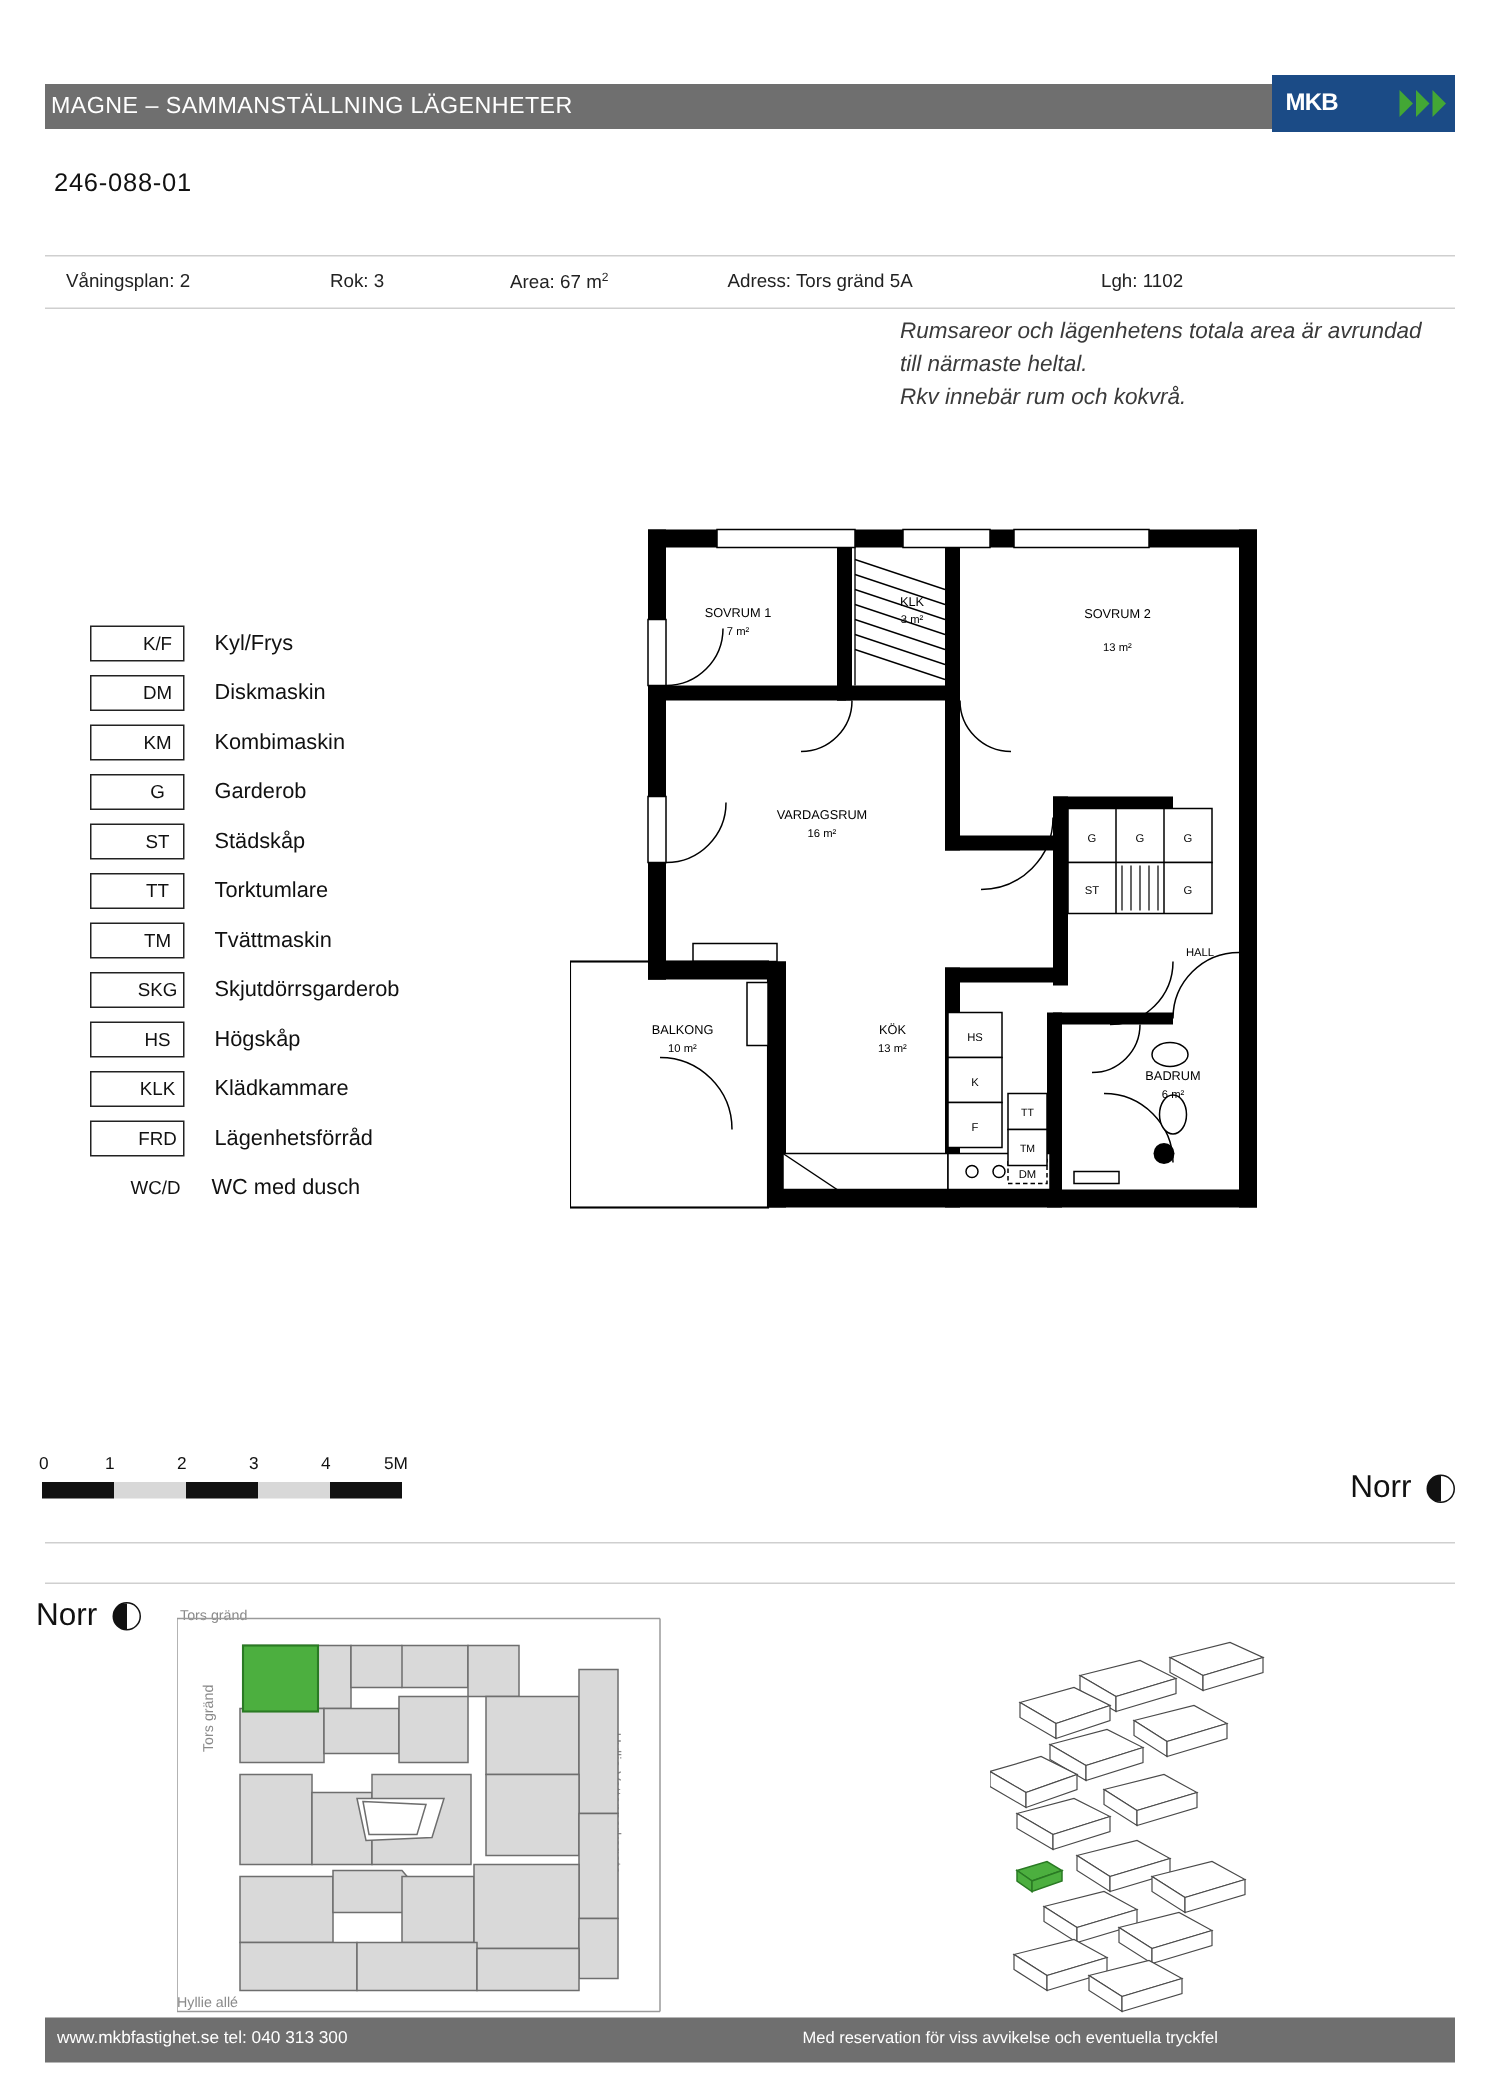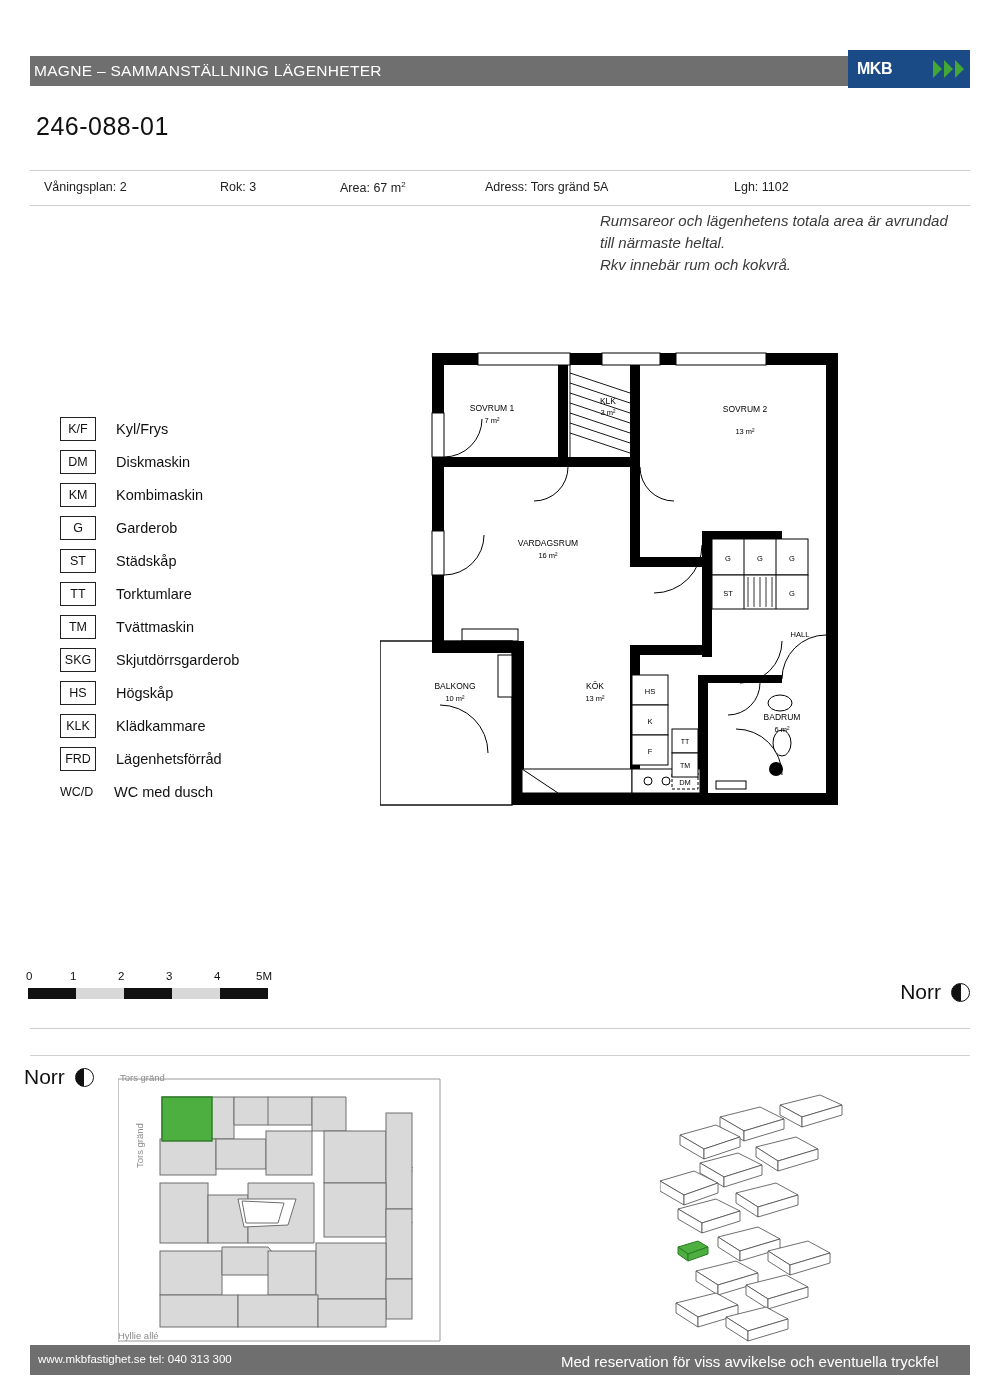--- a/index.html
+++ b/index.html
@@ -32,21 +32,21 @@
     position:absolute;right:6px;top:50%;transform:translateY(-50%);
     display:flex;gap:2px;
   }
   .mkb-logo .chev i{
     display:block;width:0;height:0;
     border-top:9px solid transparent;border-bottom:9px solid transparent;
     border-left:9px solid #43a735;
   }
   .doc-id{
     position:absolute;left:36px;top:112px;
-    font-size:25px;letter-spacing:.5px;color:#111;
+    font-size:17px;letter-spacing:.5px;color:#111;
   }
   .rule{
     position:absolute;left:30px;background:#cfcfcf;height:1px;width:940px;
   }
   .rule.r1{top:170px;}
   .rule.r2{top:205px;}
   .meta{
     position:absolute;top:180px;left:30px;width:940px;height:24px;
     font-size:12.5px;color:#222;
   }
@@ -60,21 +60,21 @@
   .note{
     position:absolute;left:600px;top:210px;width:350px;
     font-size:15px;font-style:italic;color:#3a3a3a;line-height:1.45;
   }
   
   .legend{position:absolute;left:60px;top:412px;width:300px;}
   .legend-row{display:flex;align-items:center;height:33px;}
   .legend-box{
     width:34px;height:22px;border:1px solid #222;background:#fff;
     display:flex;align-items:center;justify-content:center;
-    font-size:12.5px;color:#111;
+    font-size:12.5px;color:#111;padding-left:27px;
   }
   .legend-box.noborder{border:none;width:34px;justify-content:flex-start;}
   .legend-label{margin-left:20px;font-size:14.5px;color:#111;}
   
   .plan{position:absolute;left:380px;top:345px;width:490px;height:470px;}
   .plan svg{display:block;}
   
   .scale{position:absolute;left:26px;top:970px;width:270px;}
   .scale .ticks{position:relative;height:16px;font-size:11.5px;color:#111;}
   .scale .ticks span{position:absolute;top:0;}
@@ -102,21 +102,21 @@
   .sl-top{left:120px;top:1072px;}
   .sl-bottom{left:118px;top:1330px;}
   .sl-left{left:134px;top:1168px;transform:rotate(-90deg);transform-origin:left top;}
   .sl-right{left:415px;top:1155px;transform:rotate(90deg);transform-origin:left top;}
   .iso{position:absolute;left:660px;top:1075px;width:320px;height:270px;}
   
   .footer{
     position:absolute;left:30px;top:1345px;width:940px;height:30px;background:#6f6f6f;
   }
   .footer .f-left{position:absolute;left:8px;top:8px;color:#fff;font-size:11.5px;}
-  .footer .f-right{position:absolute;left:531px;top:8px;color:#fff;font-size:15px;}
+  .footer .f-right{position:absolute;left:505px;top:8px;color:#fff;font-size:11px;}
 </style>
 </head>
 <body>
 
 <div class="header-bar"></div>
 <div class="header-title">MAGNE – SAMMANSTÄLLNING LÄGENHETER</div>
 
 <div class="mkb-logo">
   <span class="word">MKB</span>
   <span class="chev">

